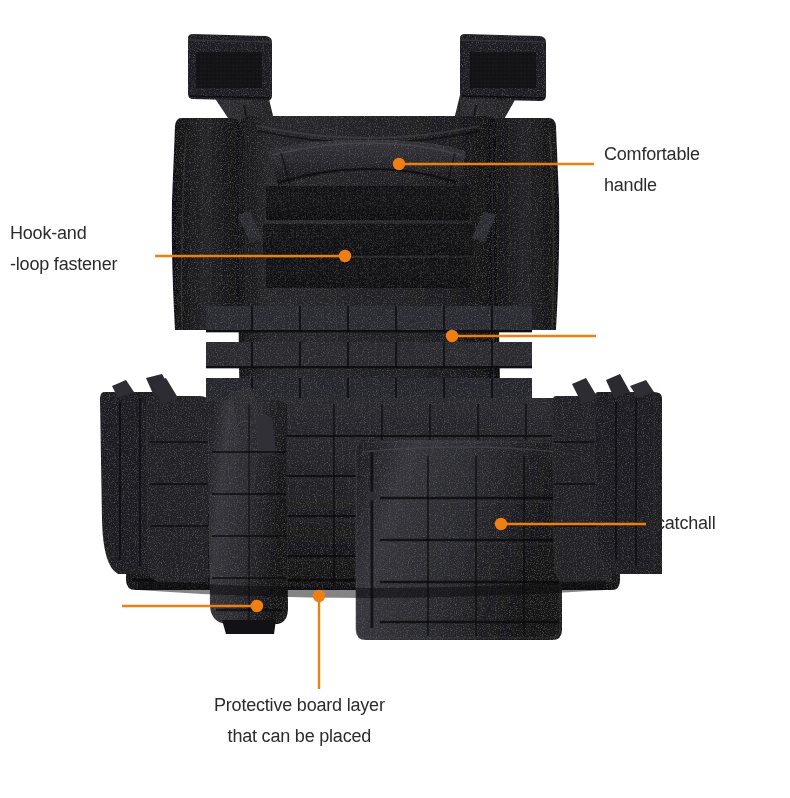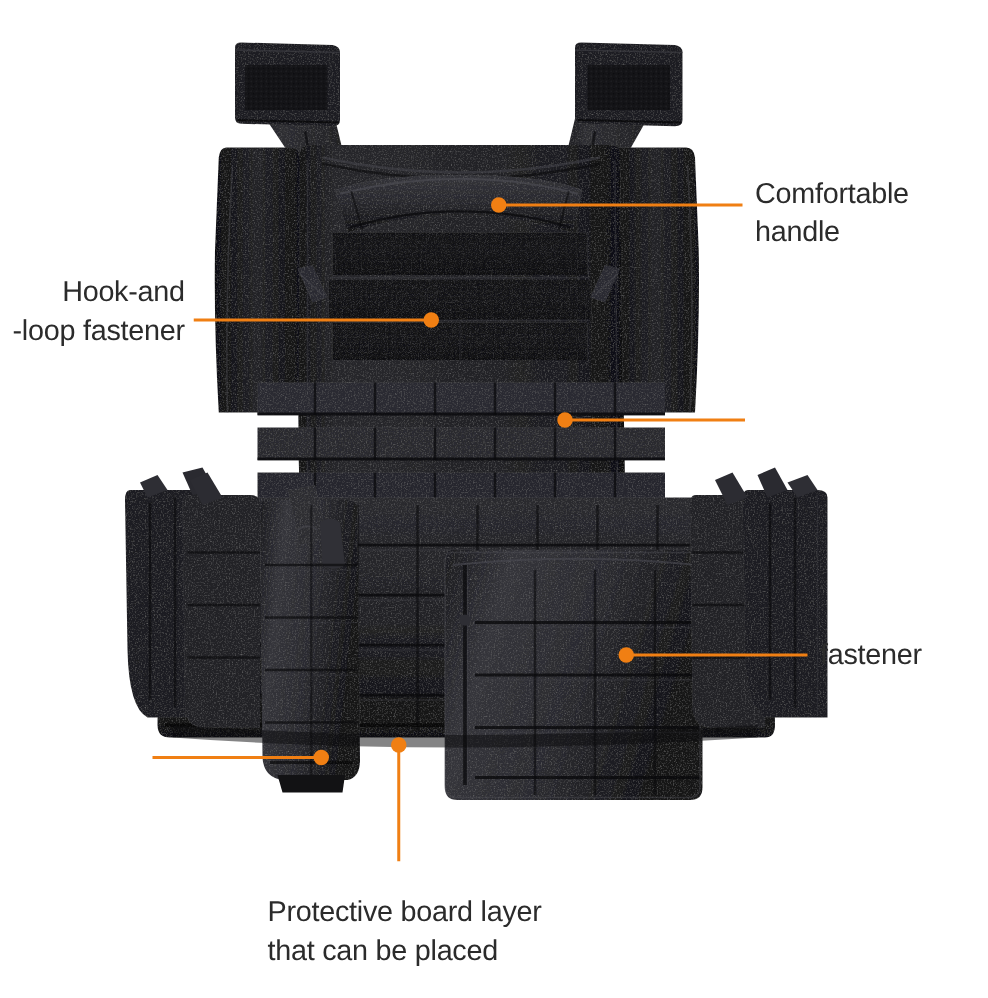--- a/index.html
+++ b/index.html
@@ -28,29 +28,29 @@
     left: 0;
     top: 0;
     width: 790px;
     height: 798px;
     pointer-events: none;
   }
   .callout-label {
     position: absolute;
     color: #2b2b2b;
     font-family: "Liberation Sans", sans-serif;
-    font-size: 23px;
+    font-size: 18px;
     line-height: 31px;
     font-weight: 400;
     white-space: pre-line;
     letter-spacing: -0.2px;
   }
   .lbl-right { text-align: left; }
   .lbl-left  { text-align: left; }
-  .lbl-center{ text-align: left; margin-top: 24px; }
+  .lbl-center{ text-align: center; }
 </style>
 </head>
 <body>
 
 <div id="page">
 
   <svg id="product-illustration" viewBox="0 0 790 798" xmlns="http://www.w3.org/2000/svg">
     <defs>
 
       <linearGradient id="gPanel" x1="0" y1="0" x2="1" y2="0">
@@ -385,23 +385,23 @@
       <circle cx="452" cy="336" r="6.2" fill="#F07F13"></circle>
       <circle cx="501" cy="524" r="6.2" fill="#F07F13"></circle>
       <circle cx="257" cy="606" r="6.2" fill="#F07F13"></circle>
       <circle cx="319" cy="596" r="6.2" fill="#F07F13"></circle>
     </g>
   </svg>
 
   <div class="callout-label lbl-right" style="left:604px; top:139px;">Comfortable
 handle</div>
 
-  <div class="callout-label lbl-left" style="left:10px; top:218px;text-align:right;">Hook-and
+  <div class="callout-label lbl-left" style="left:10px; top:218px;">Hook-and
 -loop fastener</div>
 
 
-  <div class="callout-label lbl-right" style="left:656px; top:508px;">fastener</div>
+  <div class="callout-label lbl-right" style="left:656px; top:508px;">catchall</div>
 
 
   <div class="callout-label lbl-center" style="left:214px; top:690px;">Protective board layer
 that can be placed</div>
 
 </div>
 
 </body></html>

